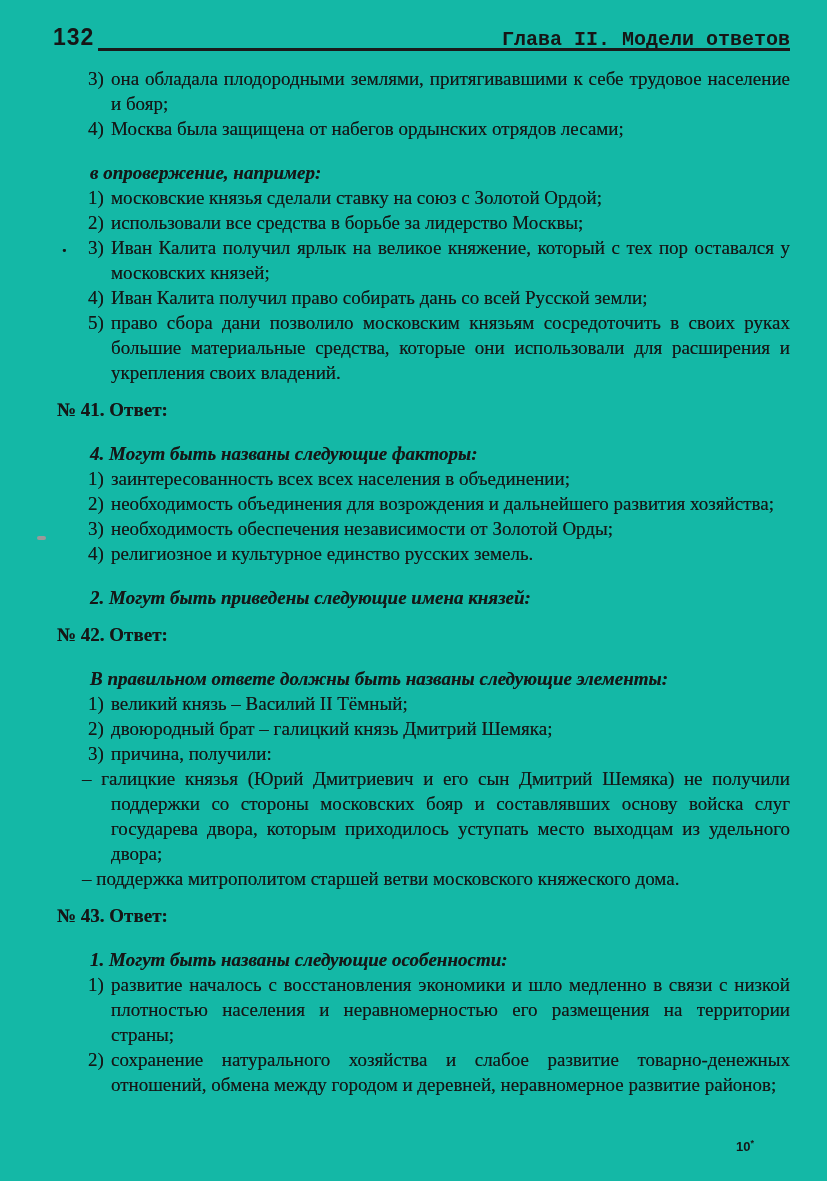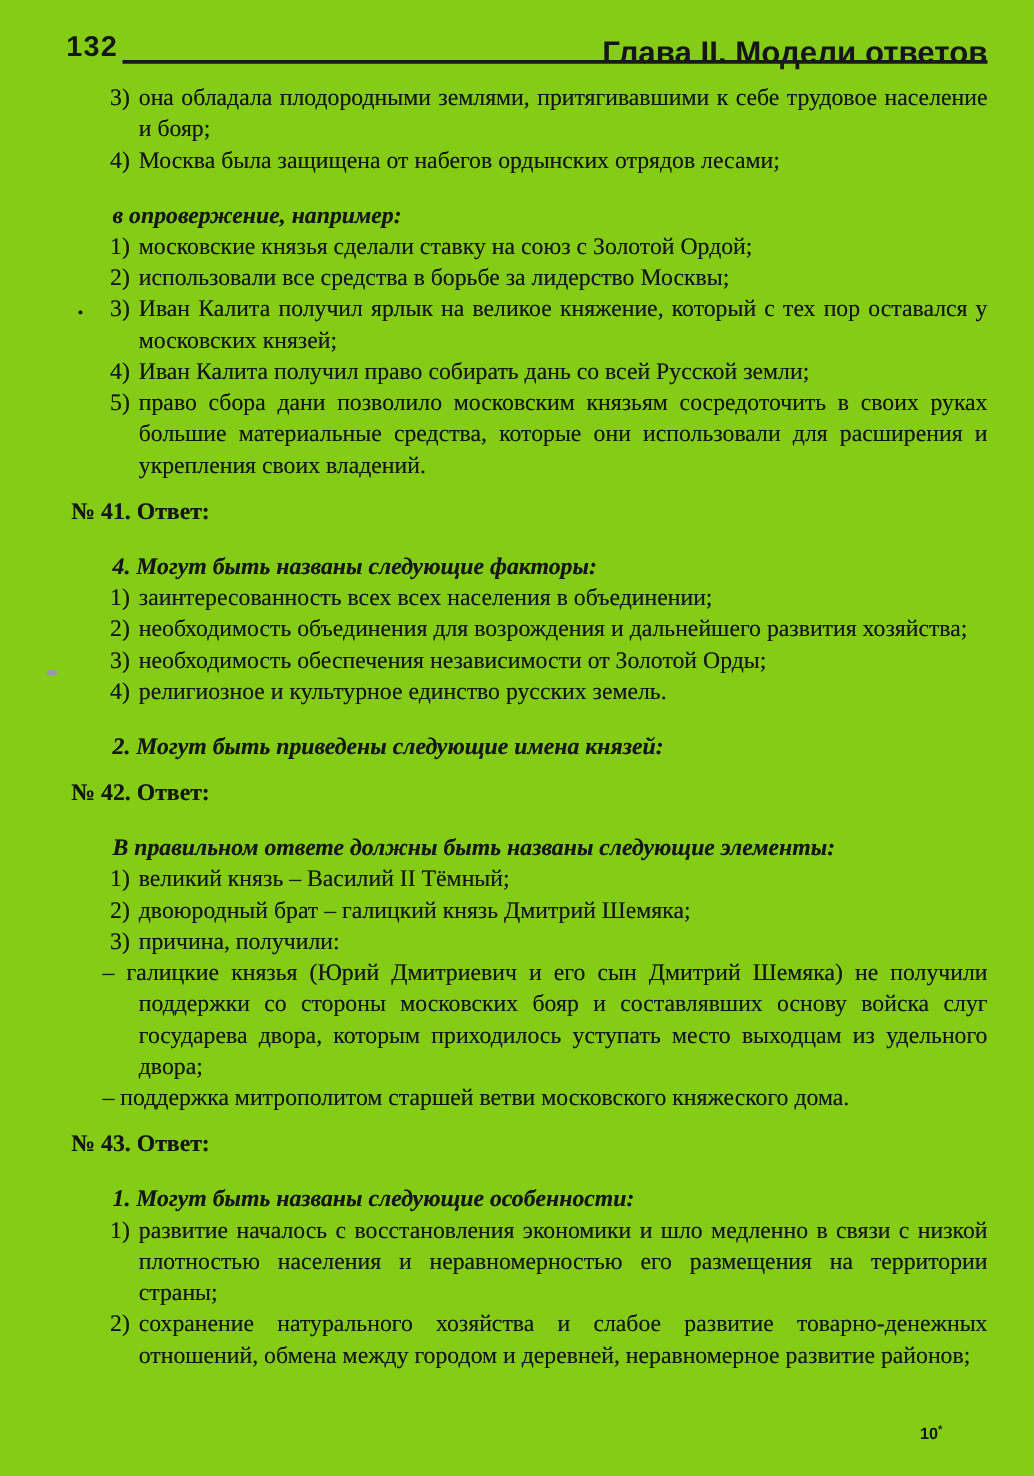--- a/index.html
+++ b/index.html
@@ -4,34 +4,34 @@
 <style>
   html, body { margin: 0; padding: 0; }
   body {
     width: 827px; height: 1181px;
     background: #e9e9e7;
     font-family: "Liberation Serif", serif;
   }
   .page {
     position: relative;
     width: 827px; height: 1181px;
-    background: #84cc16;
+    background: #14b8a6;
     color: #161616;
     overflow: hidden;
   }
   
   .header-pagenum {
     position: absolute; left: 53px; top: 24px;
     font-family: "Liberation Sans", sans-serif;
     font-weight: 700; font-size: 23px; letter-spacing: 1px;
   }
   .header-chapter {
     position: absolute; top: 28px; right: 37px;
-    font-family: Liberation Sans, sans-serif;
-    font-weight: 700; font-size: 25px;
+    font-family: Liberation Mono, monospace;
+    font-weight: 700; font-size: 20px;
   }
   .header-rule {
     position: absolute; top: 48px; left: 98px; width: 692px; height: 3px;
     background: #1a1a1a;
   }
   
   .content {
     position: absolute; left: 57px; top: 66px; width: 733px;
     font-size: 19px; line-height: 25px;
     text-align: justify;

